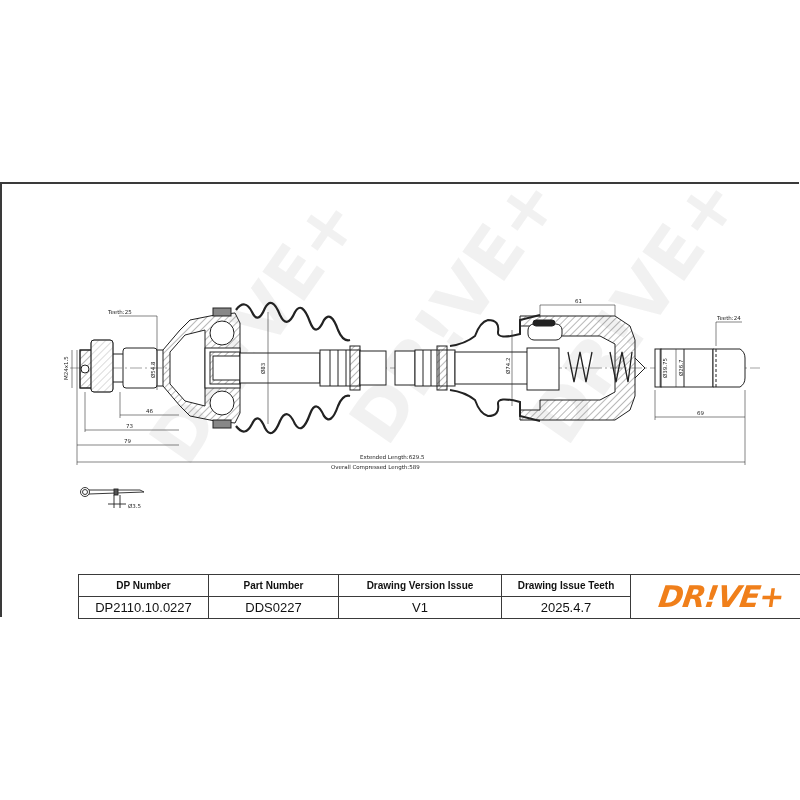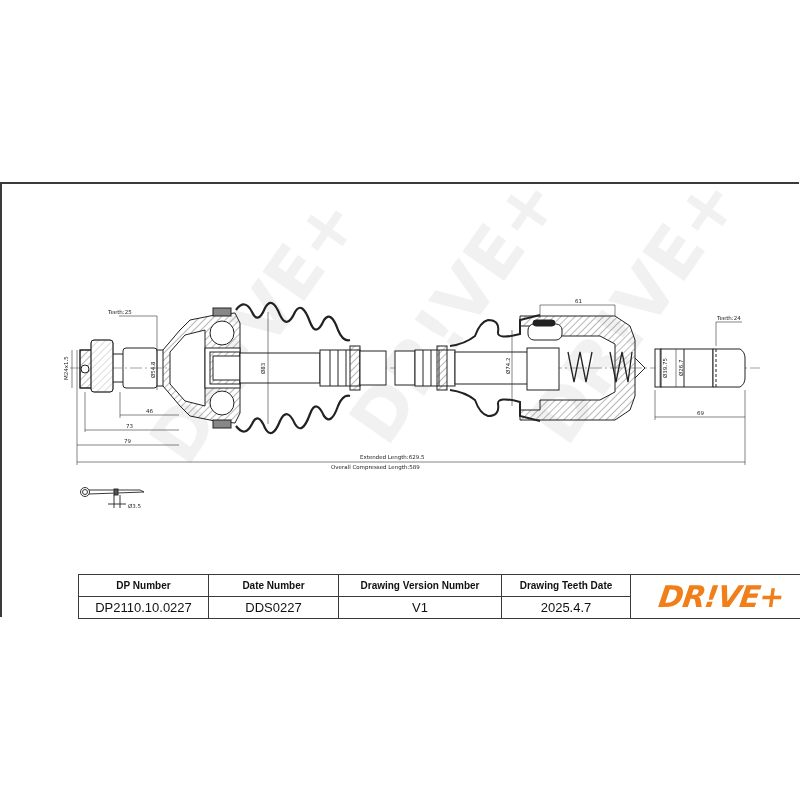--- a/index.html
+++ b/index.html
@@ -168,23 +168,23 @@
     <colgroup>
       <col style="width:130px">
         <col style="width:130px">
         <col style="width:163px">
         <col style="width:129px">
         <col style="width:181px">
     </colgroup>
     <tbody>
         <tr>
       <td class="hdr">DP Number</td>
-      <td class="hdr">Date Number</td>
-      <td class="hdr">Drawing Version Number</td>
-      <td class="hdr">Drawing Teeth Date</td>
+      <td class="hdr">Part Number</td>
+      <td class="hdr">Drawing Version Issue</td>
+      <td class="hdr">Drawing Issue Teeth</td>
       <td class="logo" rowspan="2">
         <span class="logo-text"><span>DR</span><span class="bang">!</span><span>VE+</span></span>
       </td>
     </tr>
     <tr>
       <td class="val">DP2110.10.0227</td>
       <td class="val">DDS0227</td>
       <td class="val">V1</td>
       <td class="val">2025.4.7</td>
     </tr>

